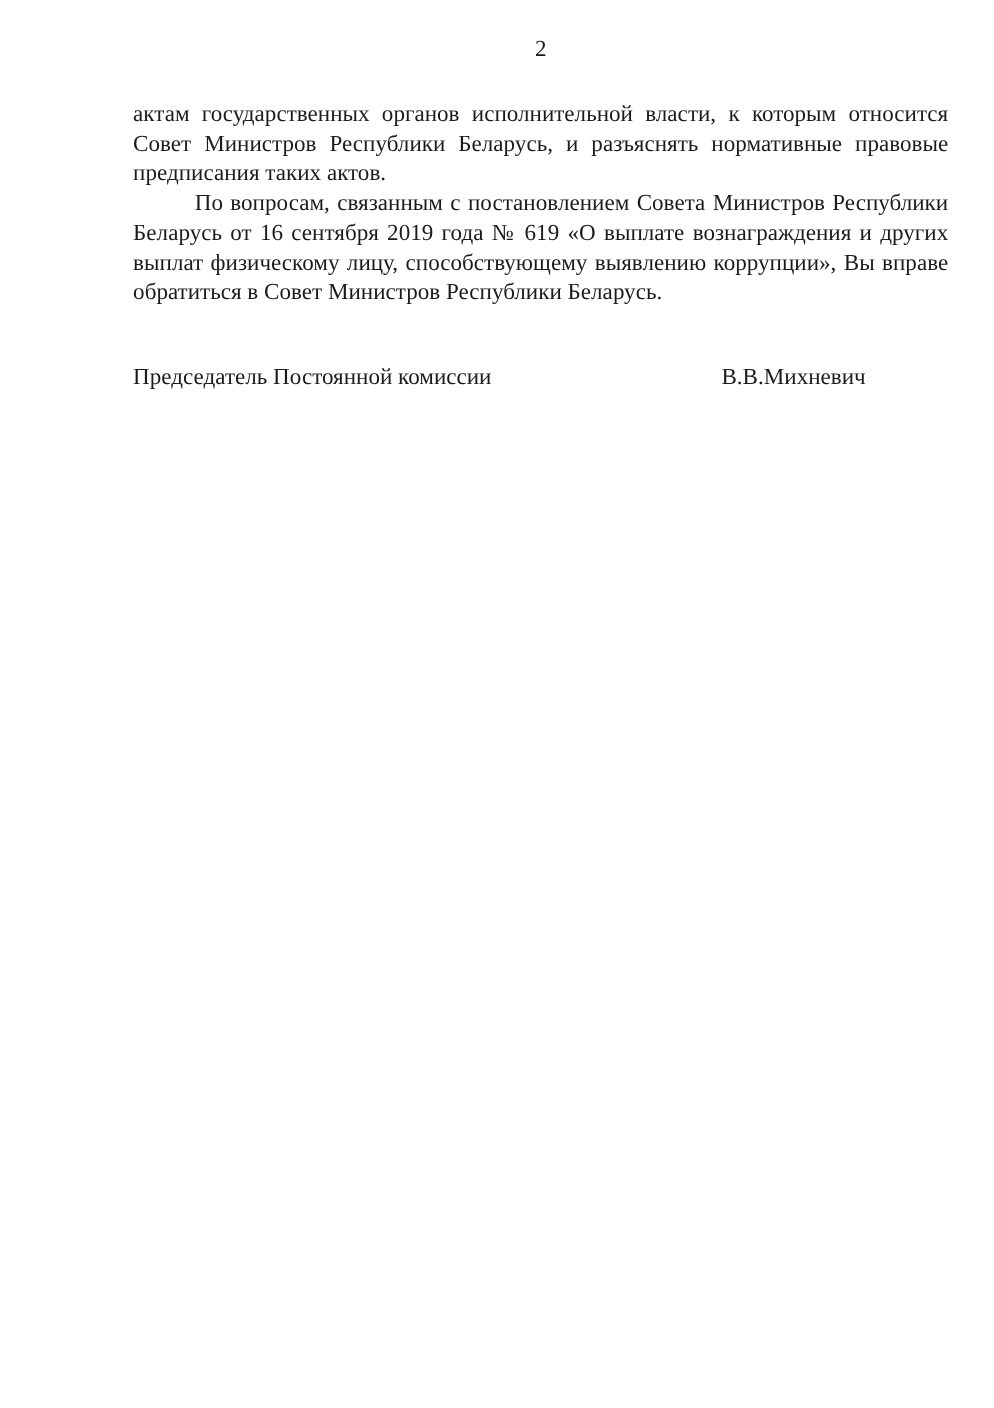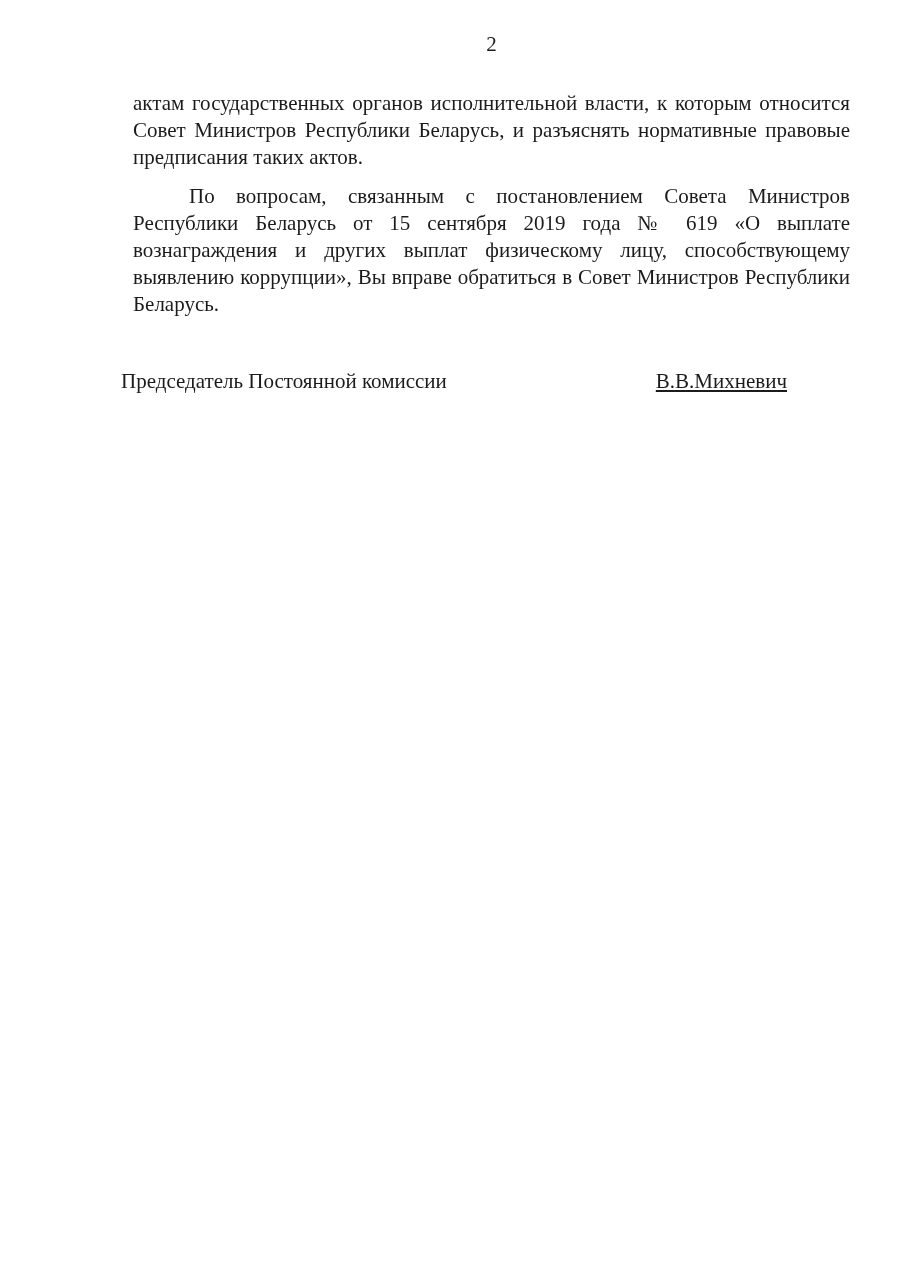--- a/index.html
+++ b/index.html
@@ -21,48 +21,47 @@
     overflow: hidden;
   }
   .page-number {
     text-align: center;
   }
   .body-text {
     margin-top: 32px;
     text-align: justify;
   }
   .para {
-    margin: 12px;
+    margin: 0;
   }
   .para.indent {
     text-indent: 56px;
   }
   .signature-row {
     margin-top: 50px;
     display: flex;
     justify-content: space-between;
     align-items: center;
     gap: 36px;
   }
   .sig-name {
     padding-right: 75px;
     white-space: nowrap;
-    text-decoration: underline;
   }
 </style>
 </head>
 <body>
 
 <div class="page">
 
   <div class="page-number">2</div>
 
   <div class="body-text">
     <p class="para no-indent">актам государственных органов исполнительной власти, к которым относится Совет Министров Республики Беларусь, и разъяснять нормативные правовые предписания таких актов.</p>
-    <p class="para indent">По вопросам, связанным с постановлением Совета Министров Республики Беларусь от 15 сентября 2019 года № 619 «О выплате вознаграждения и других выплат физическому лицу, способствующему выявлению коррупции», Вы вправе обратиться в Совет Министров Республики Беларусь.</p>
+    <p class="para indent">По вопросам, связанным с постановлением Совета Министров Республики Беларусь от 16 сентября 2019 года № 619 «О выплате вознаграждения и других выплат физическому лицу, способствующему выявлению коррупции», Вы вправе обратиться в Совет Министров Республики Беларусь.</p>
   </div>
 
   <div class="signature-row">
     <span class="sig-title">Председатель Постоянной комиссии</span>
     <span class="sig-name">В.В.Михневич</span>
   </div>
 
 </div>
 
 </body></html>

